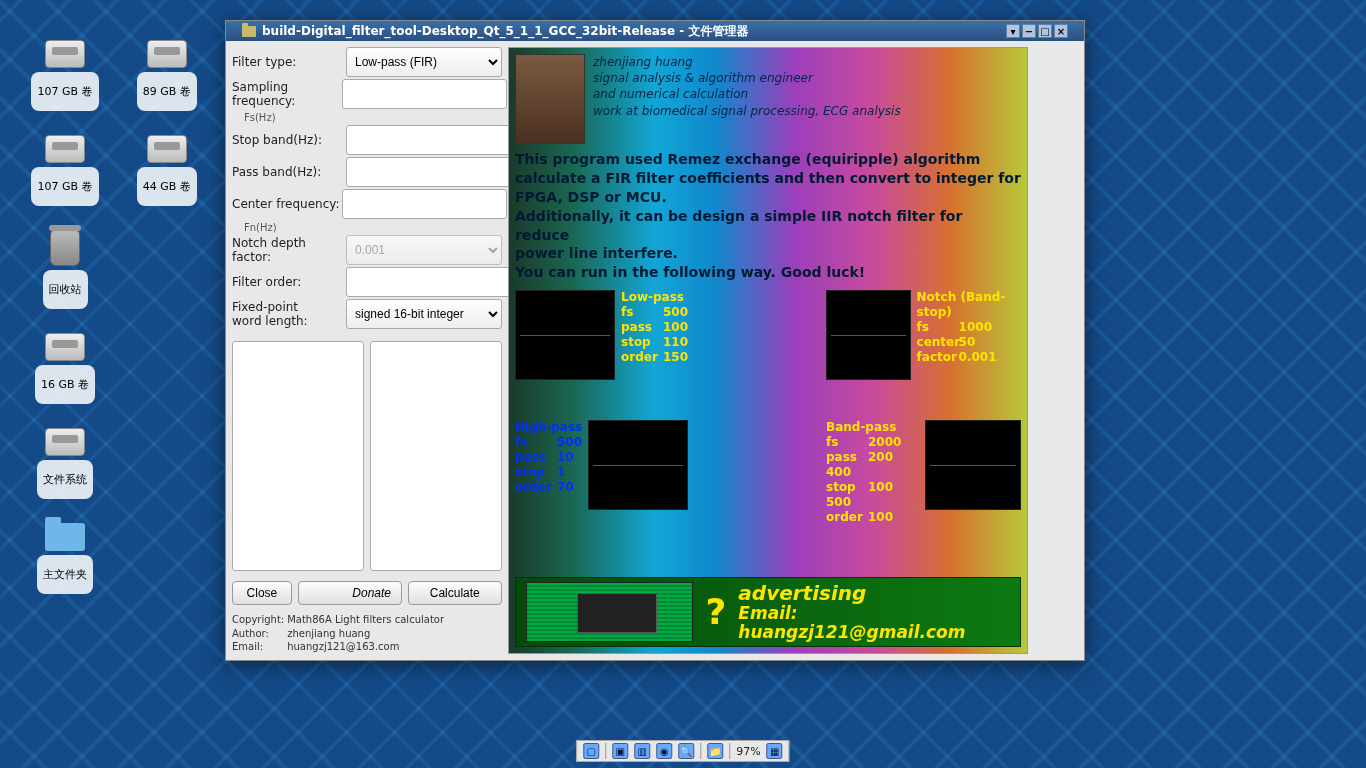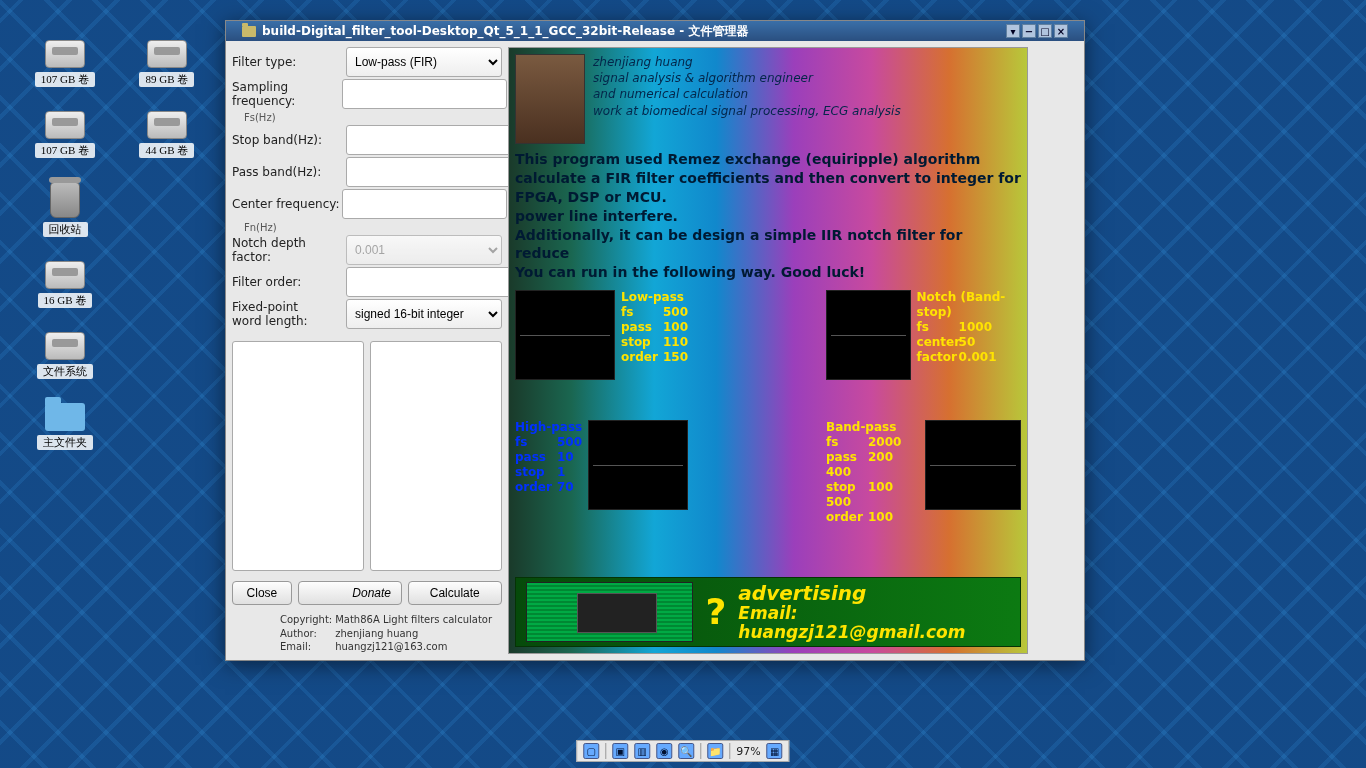--- a/index.html
+++ b/index.html
@@ -24,21 +24,21 @@
 .desk-icon { width: 90px; display: inline-flex; flex-direction: column; align-items: center; margin: 0 8px 24px 0; color: #fff; font-size: 11px; cursor: pointer; }
 .desk-icon .drive {
   width: 40px; height: 28px; background: linear-gradient(#eee,#bbb); border-radius: 4px; border: 1px solid #888;
   position: relative; margin-bottom: 4px;
 }
 .desk-icon .drive::after { content: ""; position: absolute; left: 6px; right: 6px; top: 6px; height: 8px; background: #999; border-radius: 2px; }
 .desk-icon .trash { width: 30px; height: 36px; background: linear-gradient(#bbb,#888); border-radius: 4px 4px 6px 6px; border: 1px solid #666; margin-bottom: 4px; position: relative; }
 .desk-icon .trash::before { content:""; position:absolute; top:-6px; left:-2px; right:-2px; height:6px; background:#999; border-radius:3px; }
 .desk-icon .folder { width: 40px; height: 28px; background:#6fb7e8; border-radius:3px; position:relative; margin-bottom:4px; }
 .desk-icon .folder::before { content:""; position:absolute; top:-6px; left:0; width:16px; height:8px; background:#6fb7e8; border-radius:2px 2px 0 0; }
-.desk-icon .lbl { background: rgba(255,255,255,0.85); color:#000; padding: 0 6px; border-radius: 2px; white-space: nowrap; font-family: Liberation Serif, serif; }
+.desk-icon .lbl { background: rgba(255,255,255,0.85); color:#000; padding: 12px 6px; border-radius: 8px; white-space: nowrap; }
 
 
 .window {
   position: absolute; left: 225px; top: 20px; width: 860px;
   background: #ddd; border: 1px solid #888; box-shadow: 0 4px 20px rgba(0,0,0,.5);
 }
 .titlebar {
   height: 20px; background: linear-gradient(#3a6fa8,#2a4f80);
   display: flex; align-items: center; color: #fff; font-size: 12px; font-weight: bold;
   padding: 0 16px;
@@ -61,21 +61,21 @@
 .form-row .dual input { flex:1; }
 
 .two-boxes { display:flex; gap:6px; margin-top:10px; flex:1; }
 .two-boxes .box { flex:1; height:230px; background:#fff; border:1px solid #aaa; border-radius:3px; }
 
 .btn-row { display:flex; gap:6px; margin-top:8px; }
 .btn { flex:1; height:24px; background:linear-gradient(#fdfdfd,#e0e0e0); border:1px solid #999; border-radius:4px; font-size:12px; cursor:pointer; }
 .btn.em { font-style: italic; padding-left: 44px; }
 .btn.wide { flex:1.6; }
 
-.footer-txt { font-size:10px; color:#333; margin-top:6px; line-height:1.35;margin-left:48px; }
+.footer-txt { font-size:10px; color:#333; margin-top:6px; line-height:1.35; }
 .footer-txt .k { display:inline-block; width:52px; }
 
 
 .right-pane { width: 520px; border:1px solid #999; position:relative; overflow:hidden;
   background: linear-gradient(90deg,#1a3a2a 0%, #1a6650 12%, #12a6d6 28%, #1188cc 40%, #9b3fbb 55%, #c84a9e 70%, #d67030 85%, #b8c83a 100%);
   color:#032; padding:6px;
 }
 .profile { display:flex; gap:8px; }
 .avatar { width:70px; height:90px; background:linear-gradient(#7a5a40,#4a3020); border:1px solid #333; }
 .profile-text { color:#04264a; font-style:italic; font-size:12px; line-height:1.35; }
@@ -236,22 +236,22 @@
           <div class="nm">zhenjiang huang</div>
           <div>signal analysis &amp; algorithm engineer</div>
           <div>and numerical calculation</div>
           <div>work at biomedical signal processing, ECG analysis</div>
         </div>
       </div>
       <div class="intro">
         <div>This program used Remez exchange (equiripple) algorithm</div>
         <div>calculate a FIR filter coefficients and then convert to integer for</div>
         <div>FPGA, DSP or MCU.</div>
+        <div>Additionally, it can be design a simple IIR notch filter for reduce</div>
         <div>power line interfere.</div>
-        <div>Additionally, it can be design a simple IIR notch filter for reduce</div>
         <div>You can run in the following way. Good luck!</div>
       </div>
 
       <div class="examples">
         <div class="ex-cell">
           <div class="mini-chart"></div>
           <div class="ex-label">
             <div>Low-pass</div>
             <div><span class="k">fs</span><span>500</span></div>
             <div><span class="k">pass</span><span>100</span></div>

